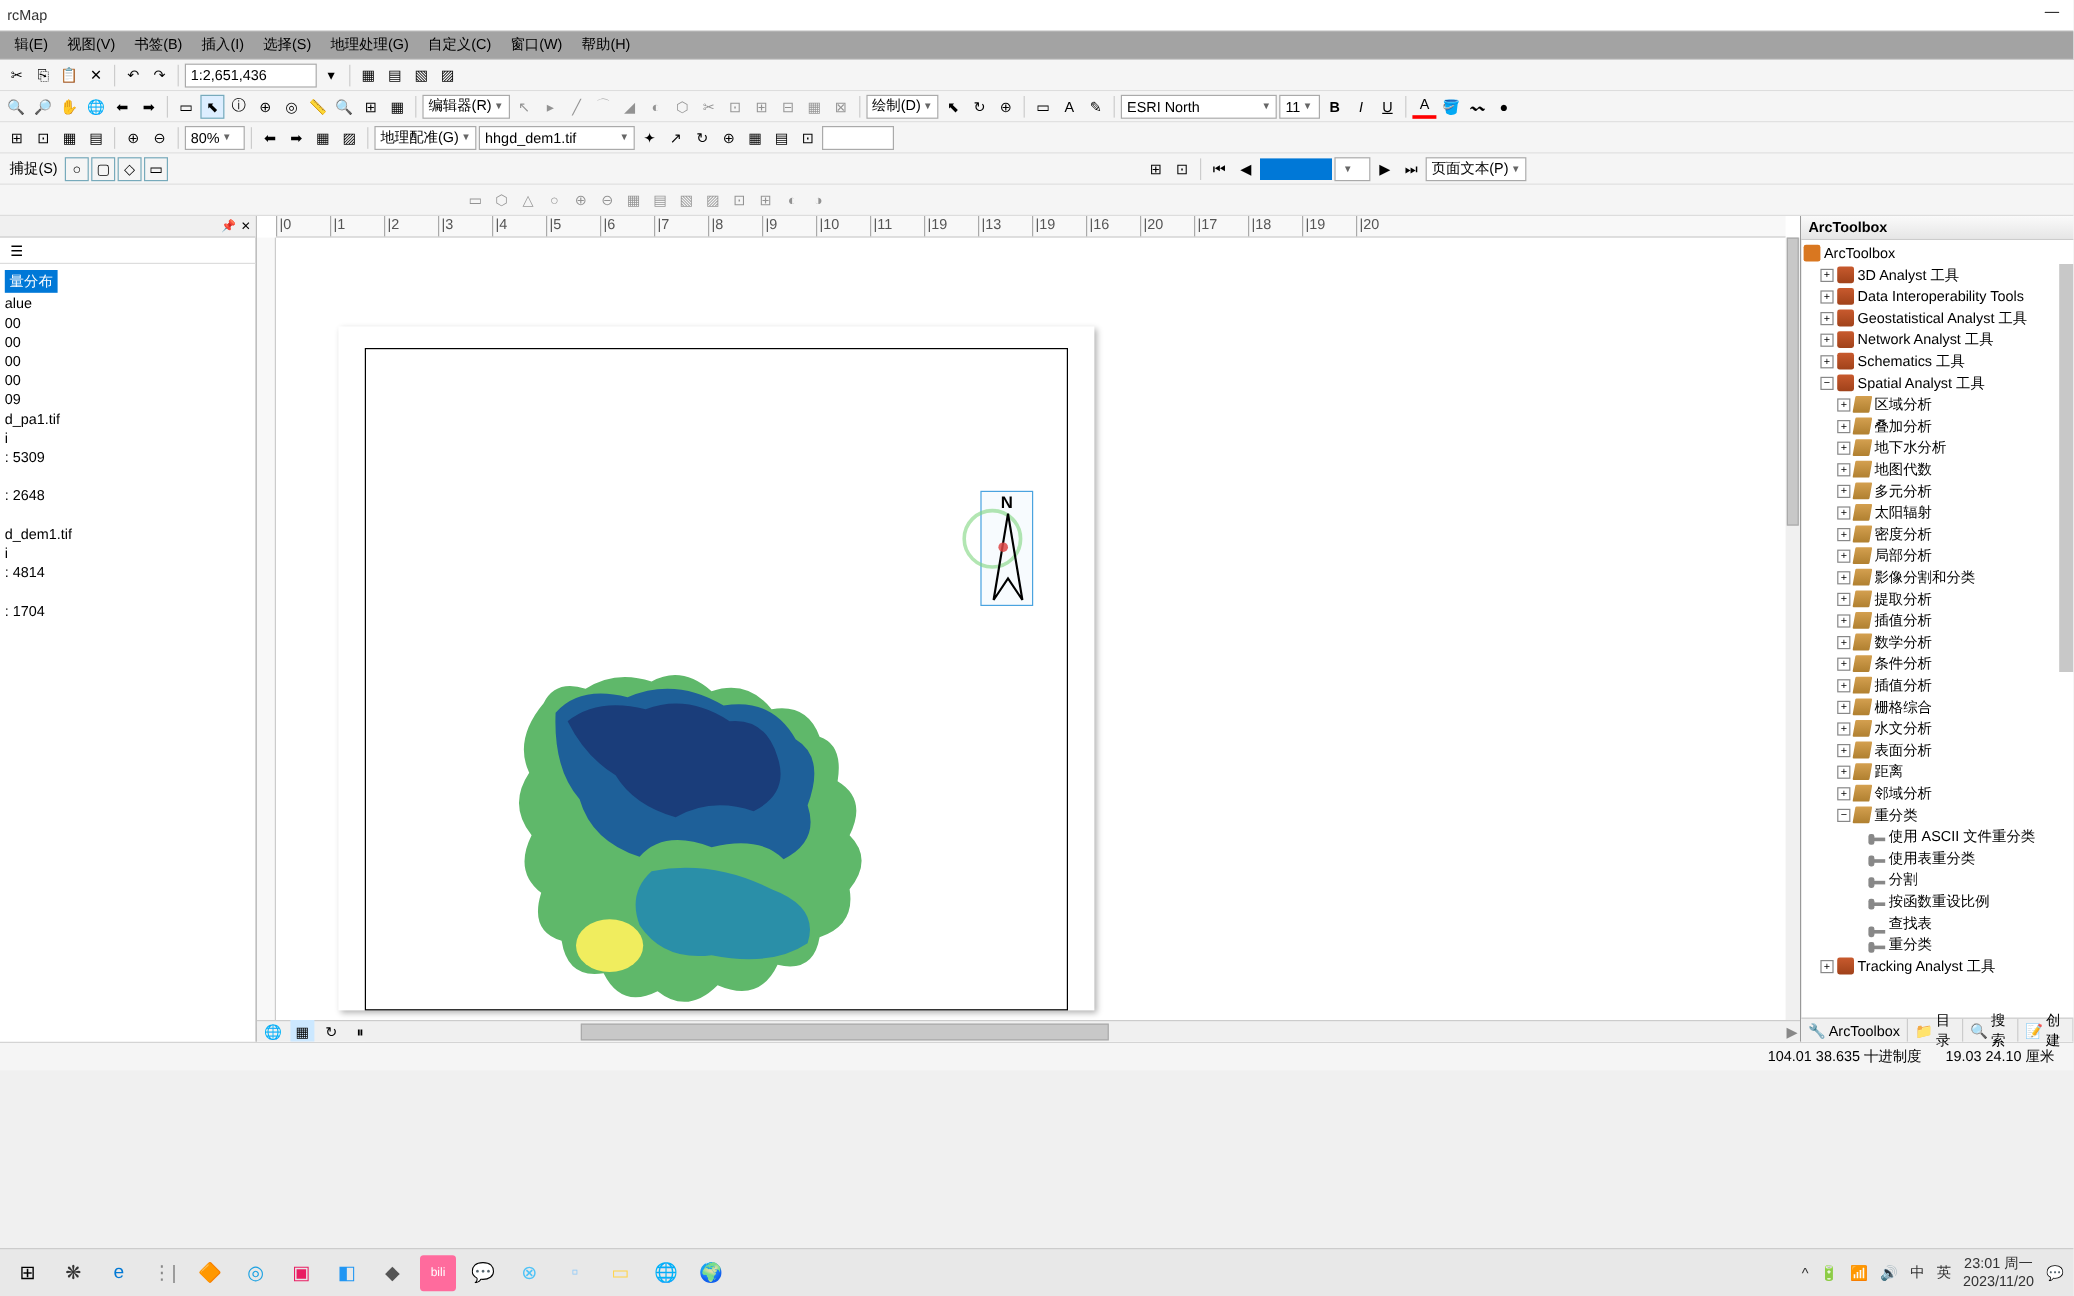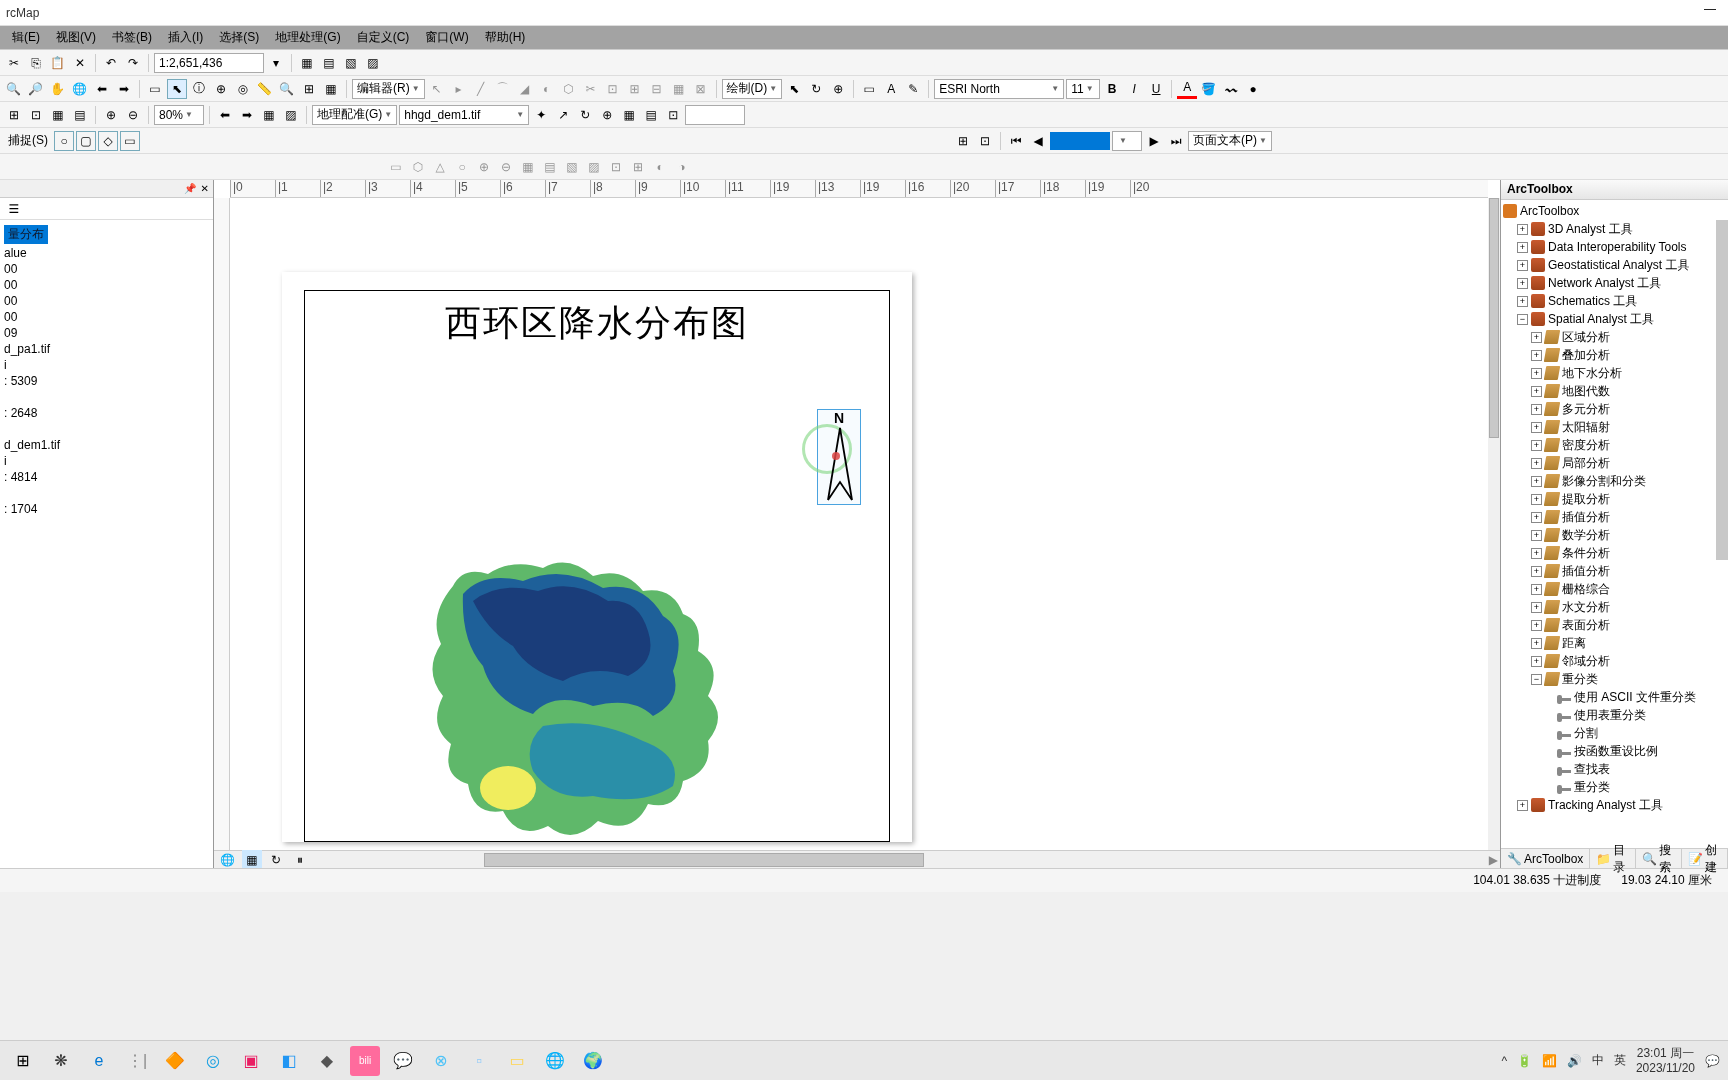--- a/index.html
+++ b/index.html
@@ -15,21 +15,21 @@
 .tb-input{height:20px;border:1px solid #aaa;padding:0 4px;background:#fff}
 .tb-dropdown{height:20px;border:1px solid #aaa;background:#fff;padding:0 4px;display:inline-flex;align-items:center}
 .tb-label{padding:0 4px}
 .chev{font-size:8px;margin-left:2px;color:#666}
 .main{display:flex;height:688px}
 .left-panel{width:214px;background:#fff;border-right:1px solid #999;position:relative;display:flex;flex-direction:column}
 .panel-header{height:18px;background:#f0f0f0;border-bottom:1px solid #ccc;display:flex;justify-content:flex-end;align-items:center;padding:0 4px;gap:4px}
 .panel-toolbar{height:22px;border-bottom:1px solid #ddd;display:flex;align-items:center;padding:0 4px}
 .toc{flex:1;padding:4px;overflow:auto}
 .toc-item{padding:1px 0;white-space:nowrap}
-.toc-sel{background:#0078d7;color:#0f172a;display:inline-block;padding:1px 4px}
+.toc-sel{background:#0078d7;color:#ffffff;display:inline-block;padding:1px 4px}
 .canvas-area{flex:1;background:#fff;position:relative;overflow:hidden}
 .ruler-h{position:absolute;top:0;left:16px;right:12px;height:18px;background:#f8f8f8;border-bottom:1px solid #ccc;display:flex;font-size:9px;color:#555}
 .ruler-h span{width:45px;text-align:left;border-left:1px solid #aaa;padding-left:2px}
 .ruler-v{position:absolute;top:18px;left:0;width:16px;bottom:12px;background:#f8f8f8;border-right:1px solid #ccc}
 .page{position:absolute;left:68px;top:92px;width:630px;height:570px;background:#fff;box-shadow:2px 2px 5px rgba(0,0,0,0.3)}
 .page-frame{position:absolute;left:22px;top:18px;right:22px;bottom:0;border:1px solid #000}
 .map-title{font-size:36px;font-family:"SimSun",serif;text-align:center;margin-top:8px;letter-spacing:2px}
 .north-arrow{position:absolute;right:28px;top:118px;width:44px;height:96px;border:1px solid #4aa3df;background:rgba(200,230,250,0.15)}
 .north-arrow::before{content:"";position:absolute;left:-16px;top:14px;width:44px;height:44px;border:3px solid #7fd67f;border-radius:50%;opacity:0.6}
 .north-n{position:absolute;top:0;left:0;right:0;text-align:center;font-size:14px;font-weight:bold}
@@ -309,21 +309,20 @@
         <span>|16</span>
         <span>|20</span>
         <span>|17</span>
         <span>|18</span>
         <span>|19</span>
         <span>|20</span>
     </div>
     <div class="ruler-v"></div>
     <div class="page">
       <div class="page-frame">
-        <div class="map-title">西环区降水分布图</div>
         <div class="north-arrow">
           <div class="north-n">N</div>
           <svg class="arrow-svg" viewBox="0 0 36 78">
             <path d="M18 2 L6 74 L18 56 L30 74 Z" fill="none" stroke="#000" stroke-width="1.8"></path>
             <circle cx="14" cy="30" r="4" fill="#d44" opacity="0.85"></circle>
           </svg>
         </div>
         <svg class="map-shape" viewBox="0 0 370 310">
           <path d="M60 40 Q70 20 95 28 Q120 12 150 22 Q175 8 200 30 Q230 20 250 45 Q280 40 290 68 Q310 75 305 105 Q330 120 315 150 Q335 170 315 195 Q320 225 290 235 Q285 265 255 258 Q240 290 205 275 Q180 300 155 280 Q125 295 110 265 Q80 270 75 238 Q48 230 58 198 Q35 180 50 150 Q30 125 48 98 Q35 70 60 40 Z" fill="#5fb86a"></path>
           <path d="M70 48 Q90 25 130 35 Q170 18 210 42 Q250 35 270 70 Q295 85 280 125 Q290 155 260 170 Q240 150 200 160 Q160 145 140 168 Q100 155 90 120 Q68 95 70 48 Z" fill="#1e6099"></path>
@@ -501,21 +500,21 @@
           <div class="tree-row" style="padding-left: 42px;">
             <span style="width: 14px; display: inline-block;"></span>
             <span class="tree-ico ico-tool"></span>
             <span>分割</span>
           </div>
           <div class="tree-row" style="padding-left: 42px;">
             <span style="width: 14px; display: inline-block;"></span>
             <span class="tree-ico ico-tool"></span>
             <span>按函数重设比例</span>
           </div>
-          <div class="tree-row" style="padding-left: 42px;">
+          <div class="tree-row" style="padding-left: 42px; align-items: flex-end;">
             <span style="width: 14px; display: inline-block;"></span>
             <span class="tree-ico ico-tool"></span>
             <span>查找表</span>
           </div>
           <div class="tree-row" style="padding-left: 42px;">
             <span style="width: 14px; display: inline-block;"></span>
             <span class="tree-ico ico-tool"></span>
             <span>重分类</span>
           </div>
           <div class="tree-row" style="padding-left: 14px;">

